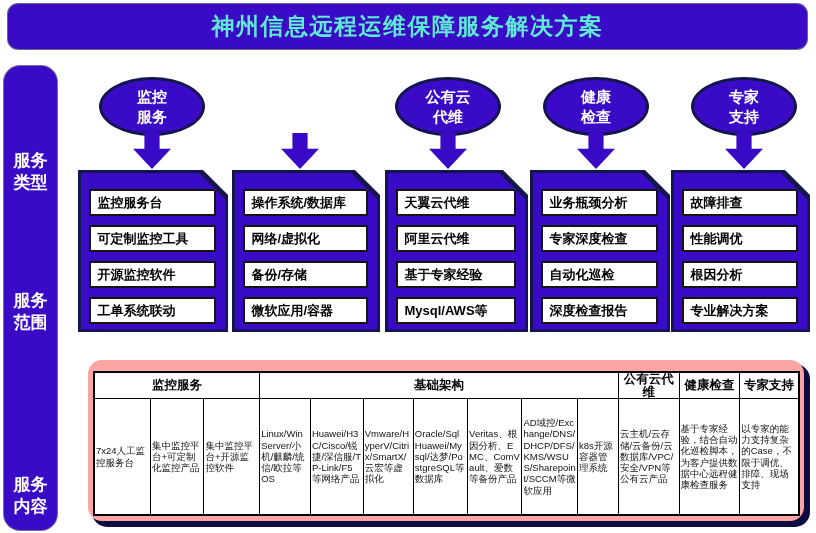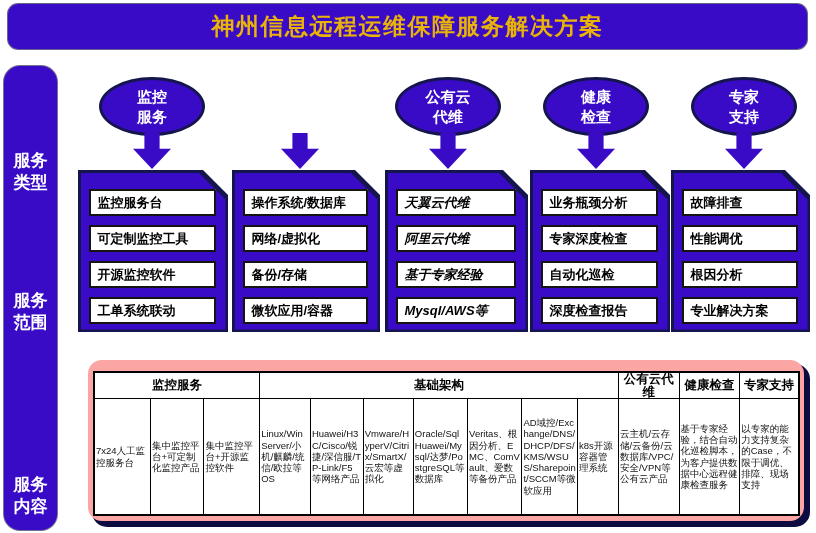--- a/index.html
+++ b/index.html
@@ -9,21 +9,21 @@
   }
   .preline{white-space:pre-line;}
 
   
   .title-bar{
     position:absolute;left:8px;top:4px;width:799px;height:45px;
     background:#3A0BC6;border-radius:10px;
     box-shadow:0 0 0 1px rgba(18,18,80,.65);
     display:flex;align-items:center;justify-content:center;
   }
-  .title-bar span{color:#eab308;font-weight:bold;font-size:23px;letter-spacing:1.5px;}
+  .title-bar span{color:#5eead4;font-weight:bold;font-size:23px;letter-spacing:1.5px;}
 
   
   .sidebar{
     position:absolute;left:4px;top:66px;width:53px;height:464px;
     background:#3A0BC6;border-radius:16px;
     box-shadow:0 0 0 1px rgba(18,18,80,.6);
   }
   .sidebar .slabel{
     position:absolute;left:0;width:100%;text-align:center;
     color:#fff;font-weight:bold;font-size:17px;line-height:1.32;
@@ -49,21 +49,21 @@
   .arrow.a1{left:133px;}.arrow.a2{left:281px;}.arrow.a3{left:429px;}
   .arrow.a4{left:577px;}.arrow.a5{left:725px;}
 
   
   .card{
     position:absolute;top:170px;height:162px;background:#15154d;
     clip-path:polygon(0 0,calc(100% - 25px) 0,100% 25px,100% 100%,0 100%);
   }
   .card.k1{left:78px;width:150px;}
   .card.k2{left:232px;width:148px;}
-  .card.k3{left:385px;width:143px;font-style:italic;}
+  .card.k3{left:385px;width:143px;}
   .card.k4{left:530px;width:140px;}
   .card.k5{left:671px;width:139px;}
   .card-inner{
     position:absolute;inset:2.5px;background:#3A0BC6;
     clip-path:polygon(0 0,calc(100% - 27px) 0,100% 27px,100% 100%,0 100%);
     display:flex;flex-direction:column;gap:9px;padding-top:16px;box-sizing:border-box;
   }
   .scope-item{
     margin:0 10px 0 8px;height:27px;background:#fff;border:2px solid #141414;
     box-sizing:border-box;font-weight:bold;font-size:13px;color:#000;

